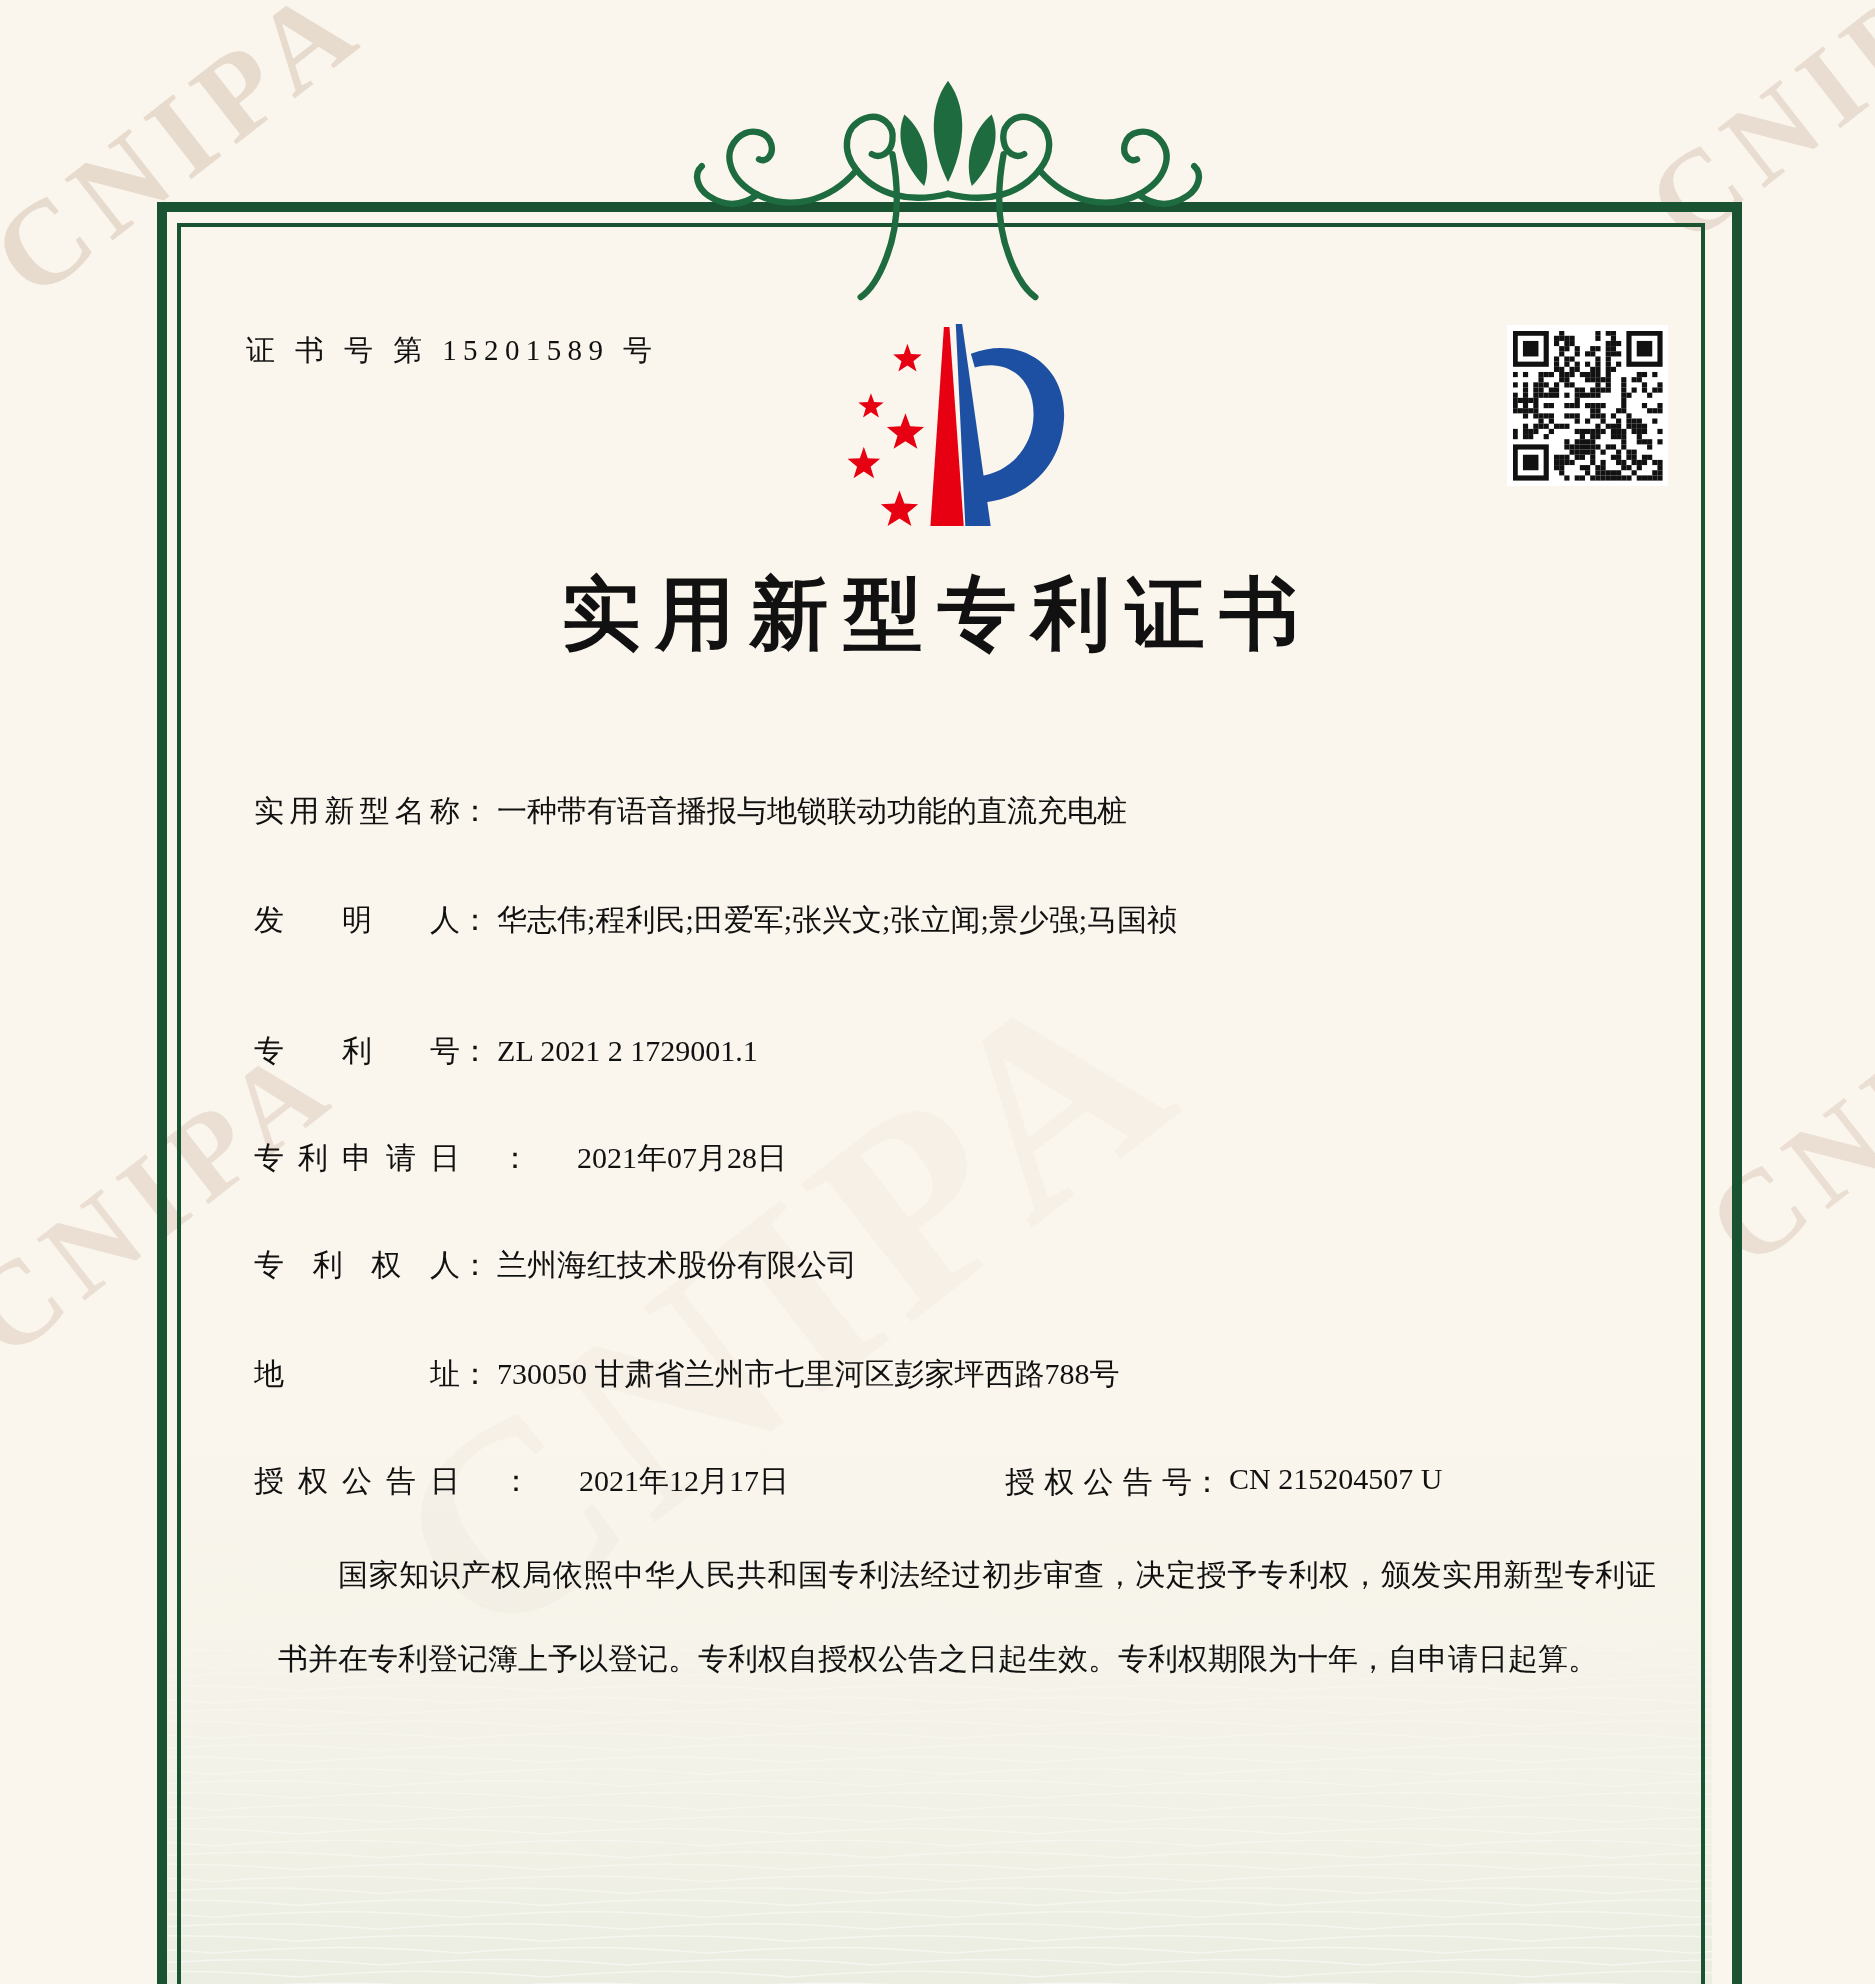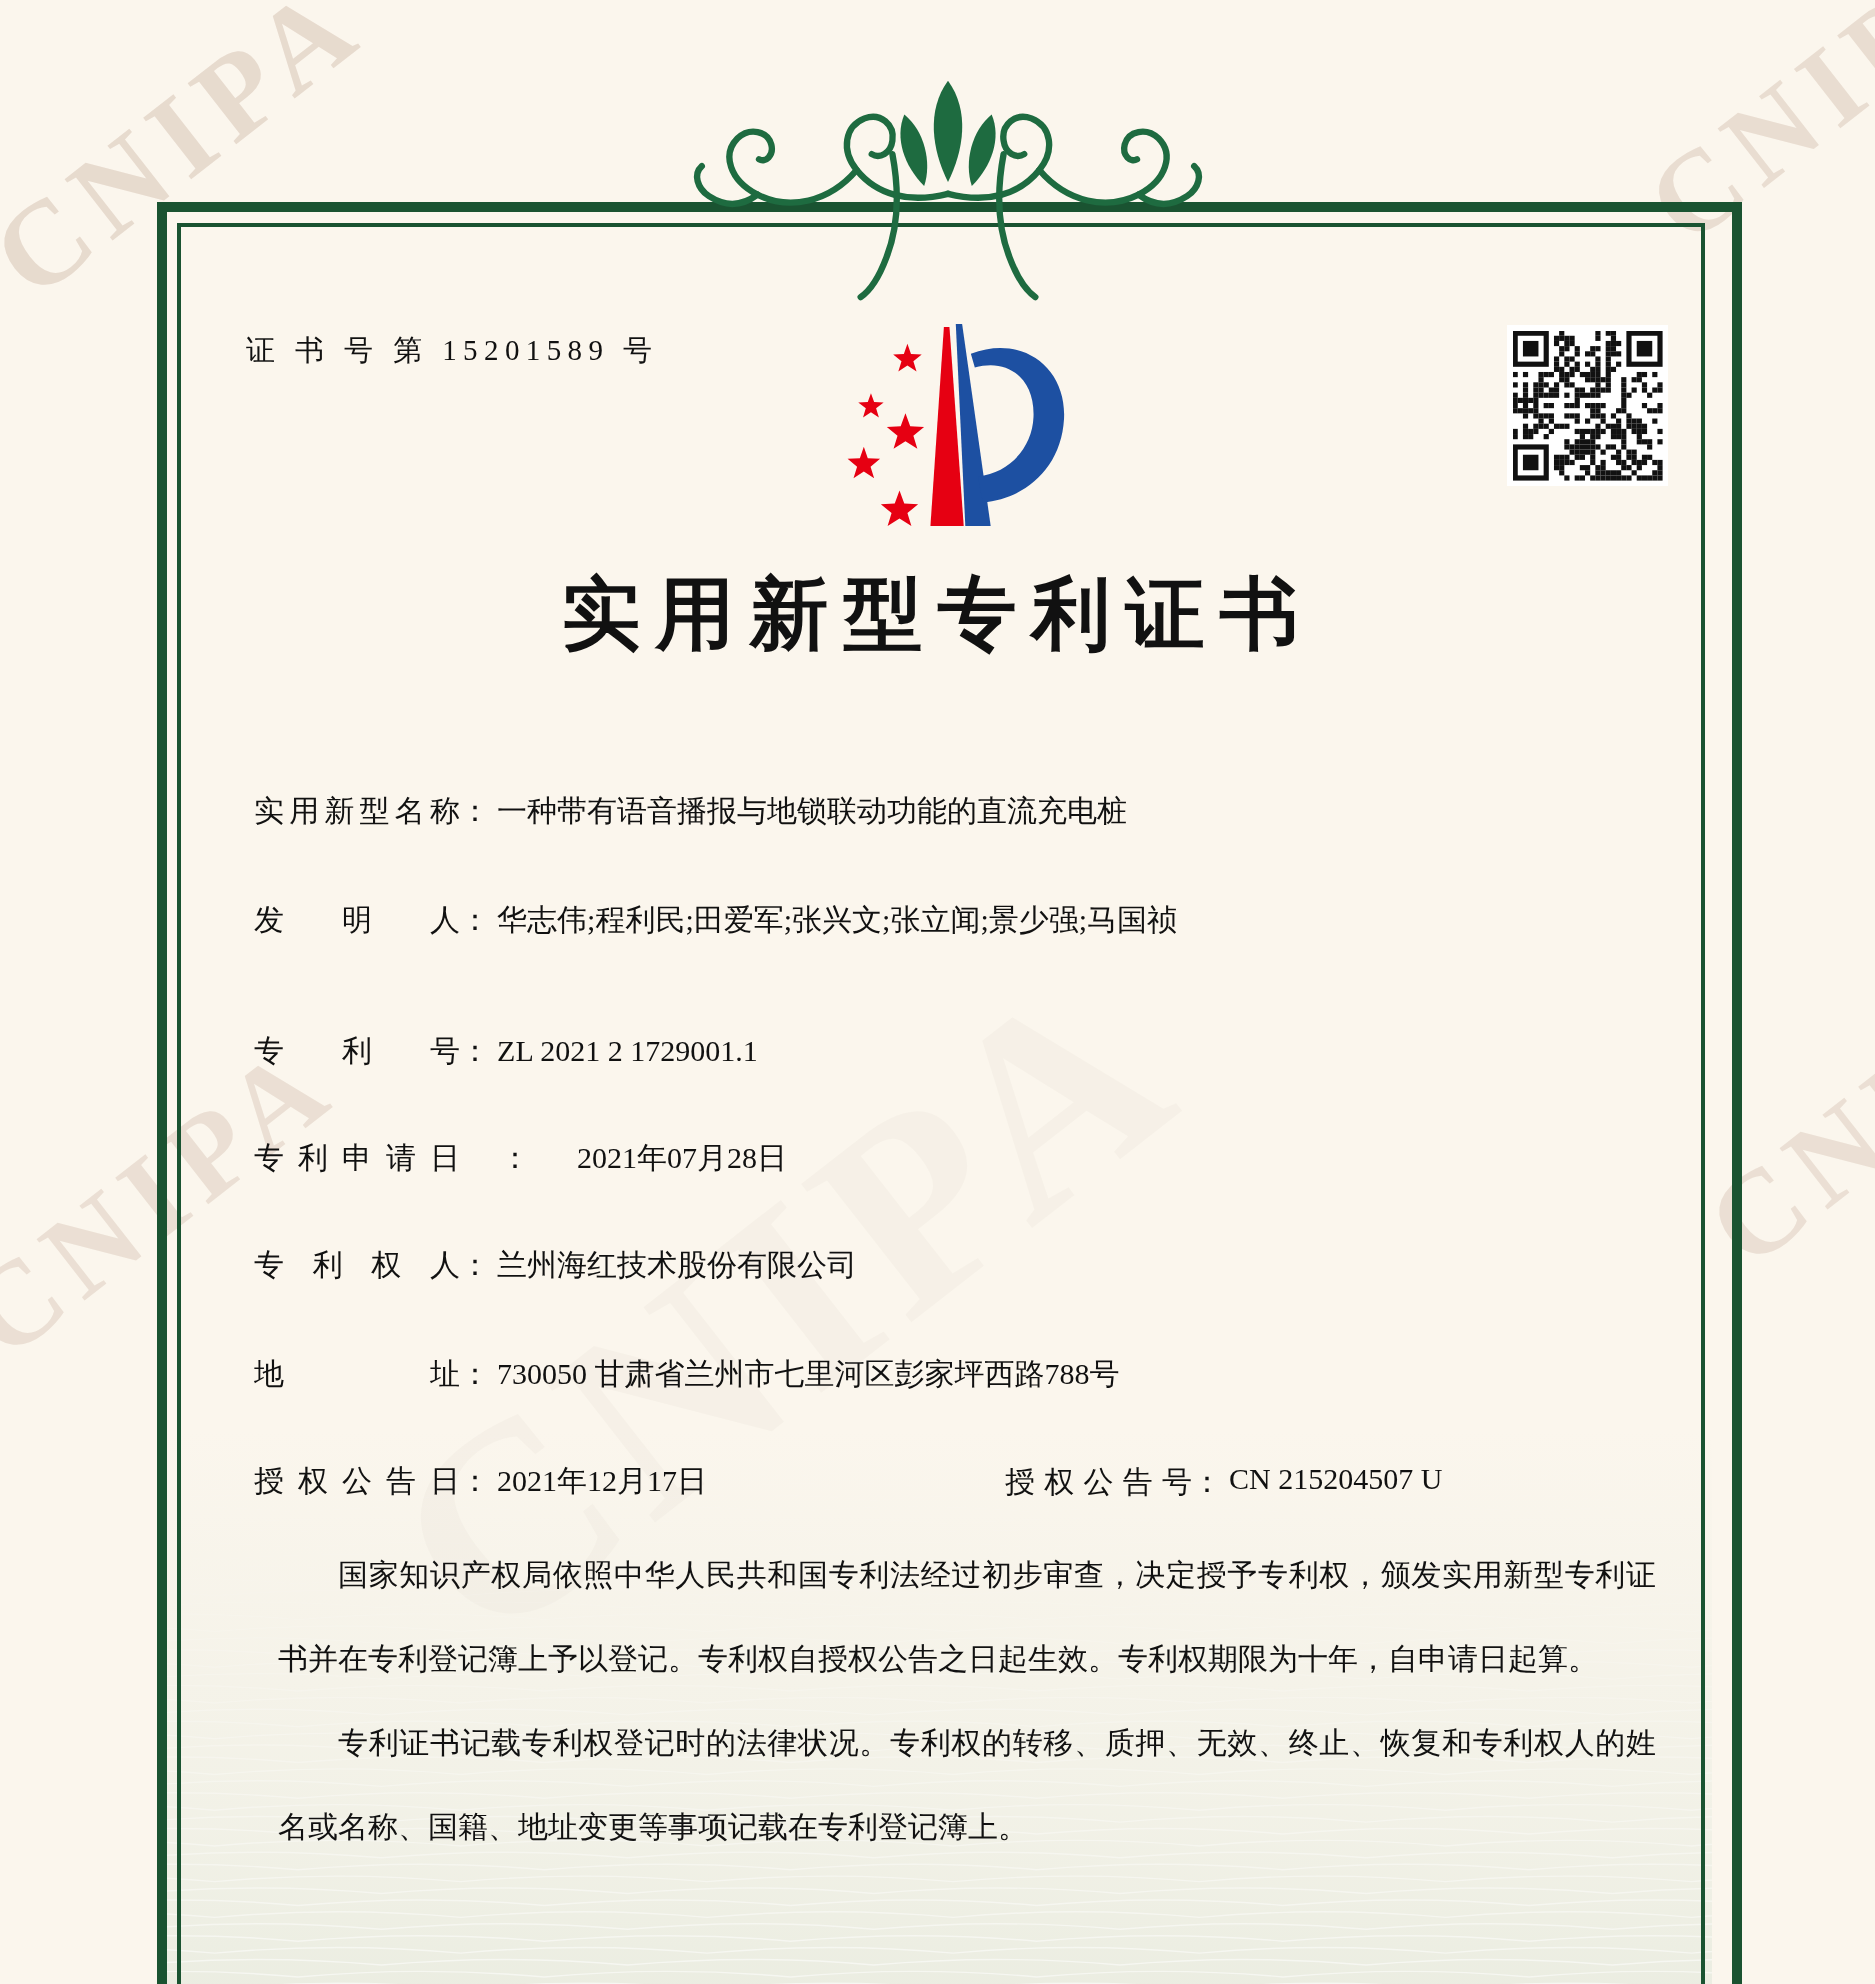--- a/index.html
+++ b/index.html
@@ -557,30 +557,29 @@
   <div class="row" style="top:1246px;align-items:center;">
     <span class="lbl">专利权人</span>
       <span class="colon">：</span>
     <span class="val">兰州海红技术股份有限公司</span>
   </div>
   <div class="row" style="top:1355px;">
     <span class="lbl">地址</span>
       <span class="colon">：</span>
     <span class="val">730050 甘肃省兰州市七里河区彭家坪西路788号</span>
   </div>
-  <div class="row" style="top:1462px;">
+  <div class="row" style="top:1462px;gap:41px;">
     <span class="lbl">授权公告日</span>
       <span class="colon">：</span>
     <span class="val">2021年12月17日</span>
   </div>
   <div class="row-auth2" style="top:1462px;">
     <span class="lbl5">授权公告号</span>
       <span class="colon">：</span>
     <span class="val">CN 215204507 U</span>
   </div>
 
   <div class="paras">
     <p>国家知识产权局依照中华人民共和国专利法经过初步审查，决定授予专利权，颁发实用新型专利证书并在专利登记簿上予以登记。专利权自授权公告之日起生效。专利权期限为十年，自申请日起算。</p>
-    <p>专利证书记载专利权登记时的法律状况。专利权的转移、质押、无效、终止、恢复和专利权人的姓名或名称、国籍、地址变更等事项记载在专利登记簿上。</p>
   </div>
 
 </div>
 
 
 </body></html>

